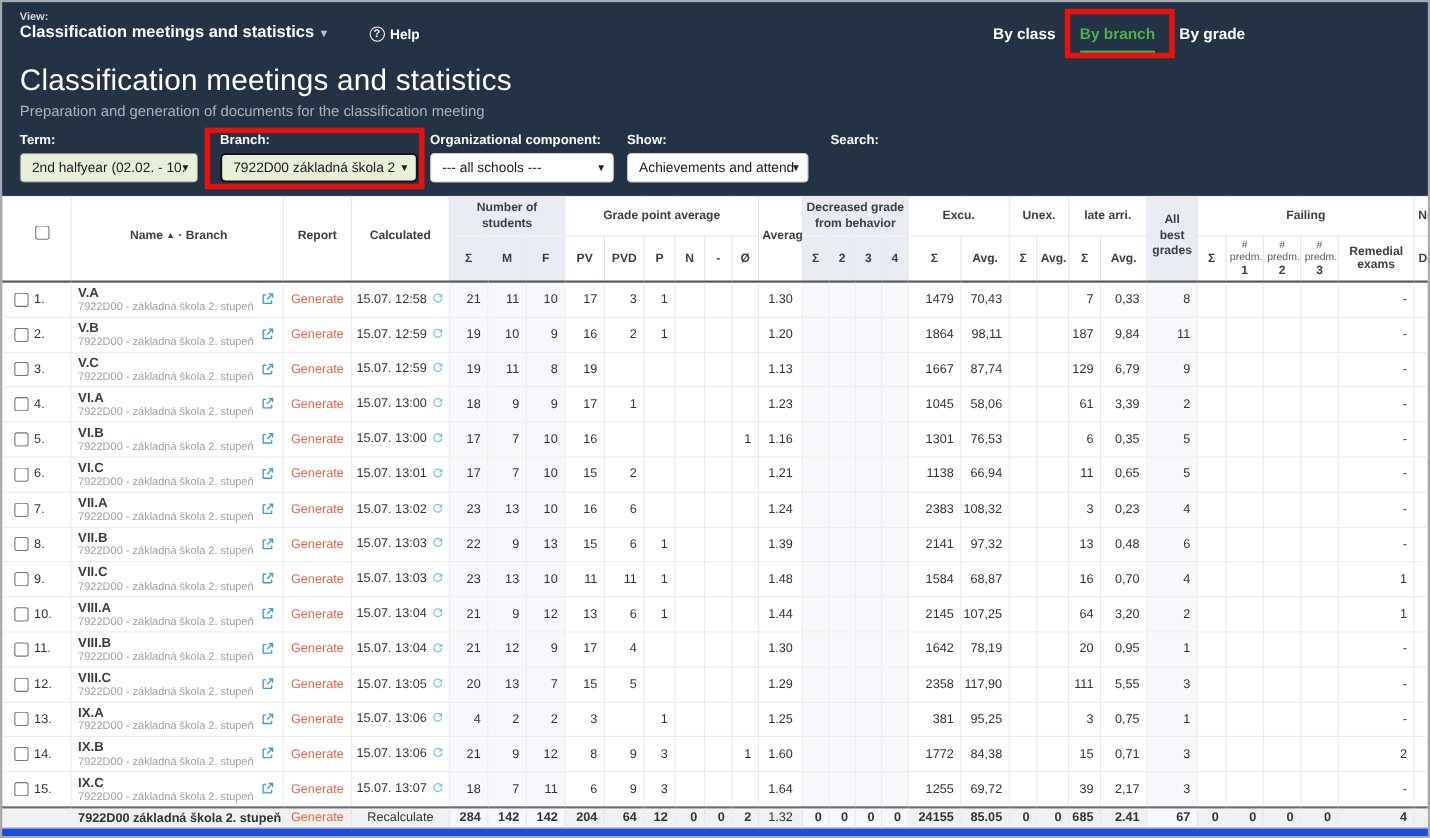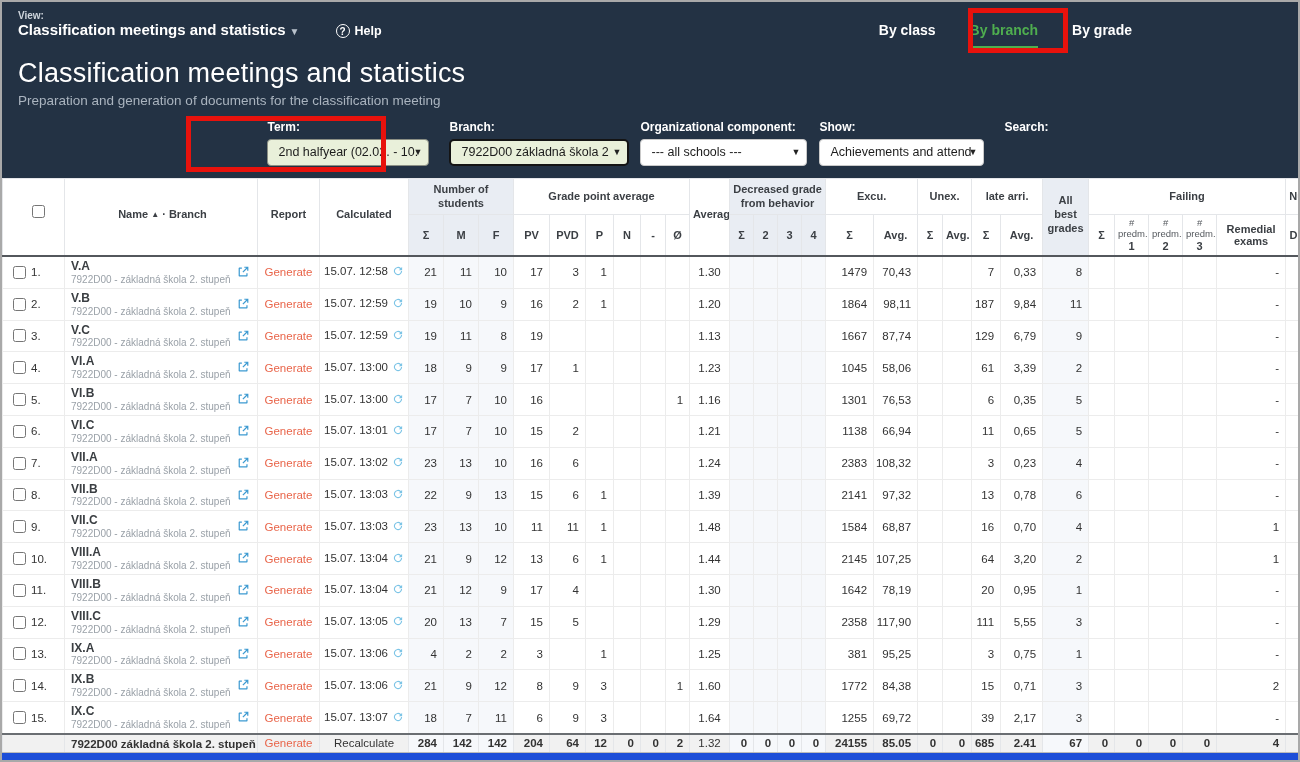--- a/index.html
+++ b/index.html
@@ -11,27 +11,27 @@
   }
   
   .dark-area{height:176px;background:#233244;color:#fff;position:relative;}
   .topbar{display:flex;align-items:flex-start;padding:8px 16px 0 16px;}
   .view-label{font-size:10px;color:#cfd6dd;font-weight:bold;}
   .view-value{font-size:15px;font-weight:bold;cursor:pointer;}
   .view-caret{font-size:10px;color:#b9c2cc;margin-left:4px;}
   .help{margin-left:36px;margin-top:14px;font-size:12.5px;font-weight:bold;cursor:pointer;display:flex;align-items:center;gap:5px;}
   .help-icon{display:inline-block;width:14px;height:14px;border:1px solid #fff;border-radius:50%;
     font-size:10px;line-height:13px;text-align:center;font-weight:bold;}
-  .tabs{margin-left:auto;display:flex;gap:34px;margin-top:12px;padding-right:150px;}
+  .tabs{margin-left:auto;display:flex;gap:22px;margin-top:12px;padding-right:150px;}
   .tab{font-size:14px;font-weight:bold;color:#fff;cursor:pointer;padding-bottom:8px;}
   .tab.active{color:#4fae4f;border-bottom:2px solid #4fae4f;}
   .page-title{font-size:27px;font-weight:400;margin:10px 0 0 16px;letter-spacing:.2px;}
   .page-subtitle{font-size:13.5px;color:#aab4bf;margin:4px 0 0 16px;}
   
-  .filters{display:flex;align-items:flex-start;margin:12px 0 0 16px;justify-content:center;}
+  .filters{display:flex;align-items:flex-start;margin:12px 0 0 16px;}
   .fgroup{display:flex;flex-direction:column;}
   .flabel{font-size:12px;font-weight:bold;margin-bottom:5px;color:#fff;}
   .sel{position:relative;height:27px;background:#fff;border:1px solid #c9c9c9;border-radius:4px;
        font-size:12.5px;color:#1c1c1c;line-height:25px;padding:0 20px 0 10px;
        white-space:nowrap;overflow:hidden;cursor:pointer;}
   .sel .arrow{position:absolute;right:6px;top:0;font-size:9px;color:#222;}
   .sel.green{background:#e9f0da;border:1px solid #8b8f84;}
   .sel.focused{border:2px solid #141414;line-height:23px;border-radius:5px;}
   .search-input{height:27px;width:258px;border:1px solid #c6c6c6;border-radius:4px;
        font-size:12.5px;padding:0 10px;color:#333;font-family:inherit;}
@@ -583,21 +583,21 @@
             <td class="avgc">1.39</td>
             <td class="num shade"></td>
             <td class="num shade"></td>
             <td class="num shade"></td>
             <td class="num shade"></td>
             <td class="num">2141</td>
             <td class="num">97,32</td>
             <td class="num"></td>
             <td class="num"></td>
             <td class="num">13</td>
-            <td class="num">0,78</td>
+            <td class="num">0,48</td>
             <td class="num shade">6</td>
             <td class="num"></td>
             <td class="num"></td>
             <td class="num"></td>
             <td class="num"></td>
             <td class="num">-</td>
             <td class="num"></td>
           </tr>
           <tr>
             <td class="c-check">

